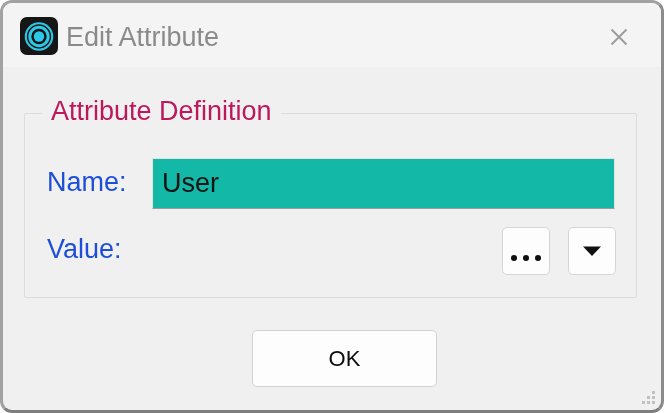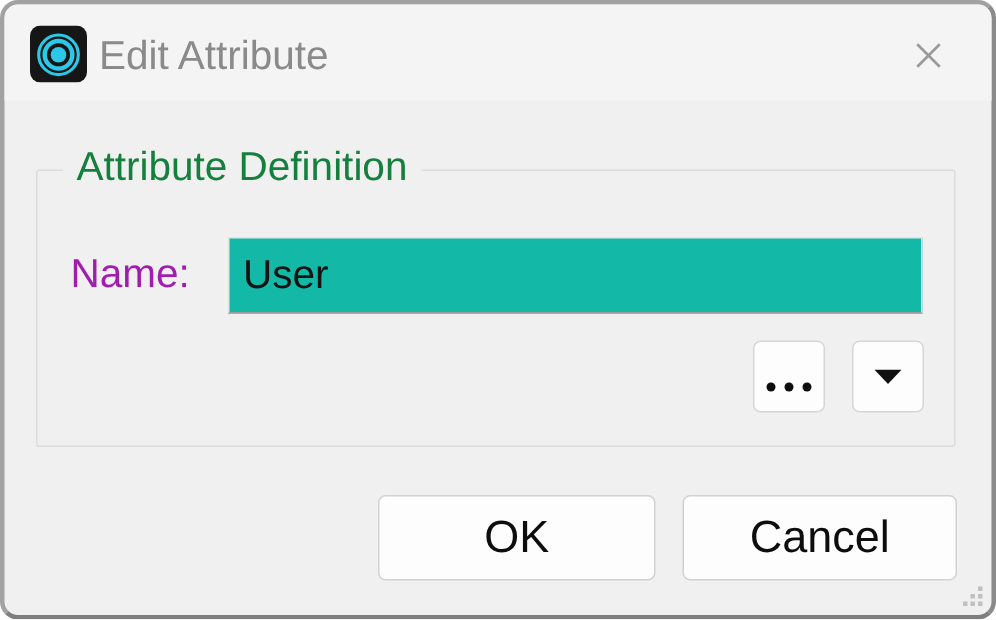--- a/index.html
+++ b/index.html
@@ -25,24 +25,24 @@
   .close-btn {
     position:absolute; left:594px; top:14px; width:44px; height:40px;
     display:flex; align-items:center; justify-content:center; cursor:pointer;
   }
   .groupbox {
     position:absolute; left:21px; top:110px; width:613px; height:185px;
     box-sizing:border-box; border:1px solid #dcdcdc; border-radius:2px;
   }
   .groupbox-legend {
     position:absolute; left:17px; top:-18px; background:#f0f0f0;
-    padding:0 9px; font-size:27px; color:#15803d; white-space:nowrap;
+    padding:0 9px; font-size:27px; color:#be185d; white-space:nowrap;
   }
   .field-label {
-    position:absolute; font-size:27px; color:#a21caf; white-space:nowrap;
+    position:absolute; font-size:27px; color:#1d4ed8; white-space:nowrap;
   }
   .name-label  { left:44px; top:164px; }
   .value-label { left:44px; top:231px; }
   .text-input {
     position:absolute; box-sizing:border-box; background:#14b8a6;
     border:1px solid #e3e3e3; border-bottom:1px solid #9c9c9c;
     font-family:"Liberation Sans", sans-serif; font-size:27px; color:#141414;
   }
   input.text-input { padding:0 6px 0 9px; outline:none; }
   .name-input  { left:149px; top:155px; width:463px; height:51px; }
@@ -57,21 +57,21 @@
     background:#fdfdfd; border:1px solid #d6d6d6; border-radius:5px;
     display:flex; align-items:center; justify-content:center; cursor:pointer;
   }
   .browse-btn   { left:499px; top:224px; }
   .dropdown-btn { left:565px; top:224px; }
   .dots { display:flex; gap:6px; margin-top:14px; }
   .dots i { width:6px; height:6px; background:#0d0d0d; border-radius:50%; }
   .action-btn {
     position:absolute; box-sizing:border-box; height:57px;
     background:#fdfdfd; border:1px solid #d2d2d2; border-radius:5px;
-    font-family:"Liberation Sans", sans-serif; font-size:30px; color:#0d0d0d;
+    font-family:"Liberation Sans", sans-serif; font-size:22px; color:#0d0d0d;
     display:flex; align-items:center; justify-content:center; cursor:pointer;text-align:right;
   }
   .ok-btn     { left:249px; top:327px; width:185px; }
   .cancel-btn { left:452px; top:327px; width:183px; }
   .resize-grip { position:absolute; right:6px; bottom:6px; width:13px; height:13px; cursor:nwse-resize; }
   .resize-grip i { position:absolute; width:3px; height:3px; background:#c1c1c1; }
   .resize-grip i:nth-child(1) { left:10px; top:0; }
   .resize-grip i:nth-child(2) { left:5px;  top:5px; }
   .resize-grip i:nth-child(3) { left:10px; top:5px; }
   .resize-grip i:nth-child(4) { left:0;    top:10px; }
@@ -100,37 +100,37 @@
     </span>
   </div>
 
   <div class="groupbox">
     <span class="groupbox-legend">Attribute Definition</span>
   </div>
 
   <span class="field-label name-label">Name:</span>
   <input class="text-input name-input" type="text" value="User" style="">
 
+  <span class="field-label value-label">Value:</span>
 
   <div class="square-btn browse-btn">
     <span class="dots">
         <i></i>
         <i></i>
         <i></i>
       </span>
   </div>
 
   <div class="square-btn dropdown-btn">
     <svg width="20" height="12" viewBox="0 0 20 12">
       <polygon points="1,1.5 19,1.5 10,11" fill="#111111"></polygon>
     </svg>
   </div>
 
   <div class="action-btn ok-btn">OK</div>
-  <div class="action-btn cancel-btn">Cancel</div>
 
   <div class="resize-grip">
     <i></i>
       <i></i>
       <i></i>
       <i></i>
       <i></i>
       <i></i>
   </div>
 

